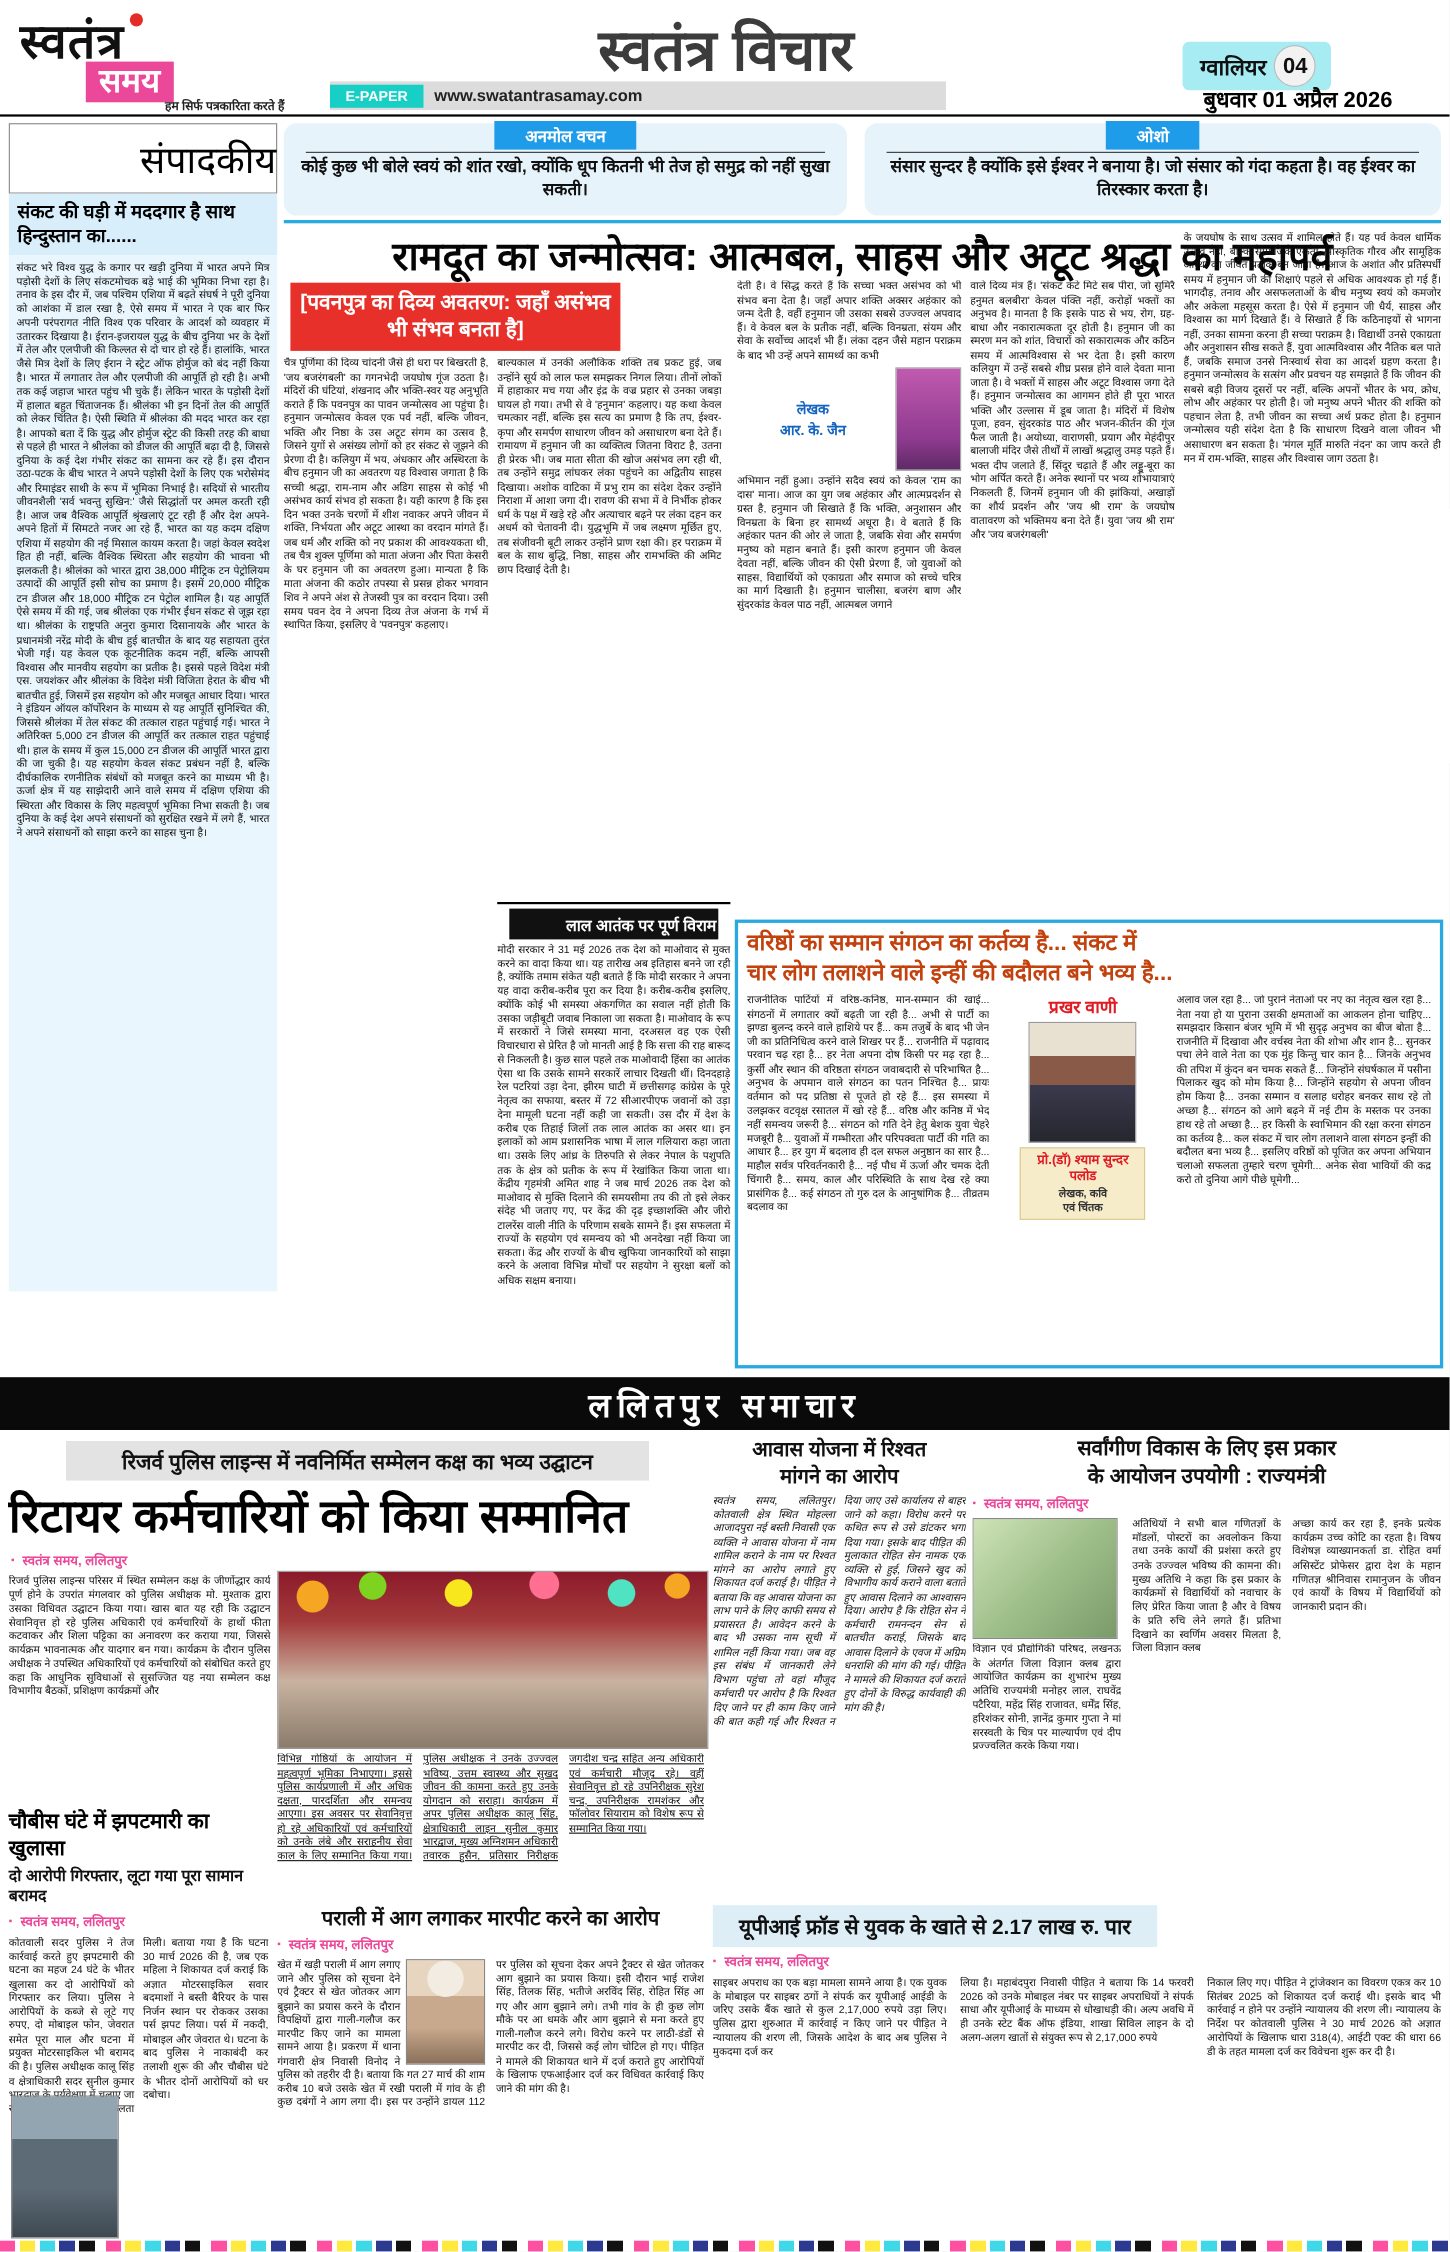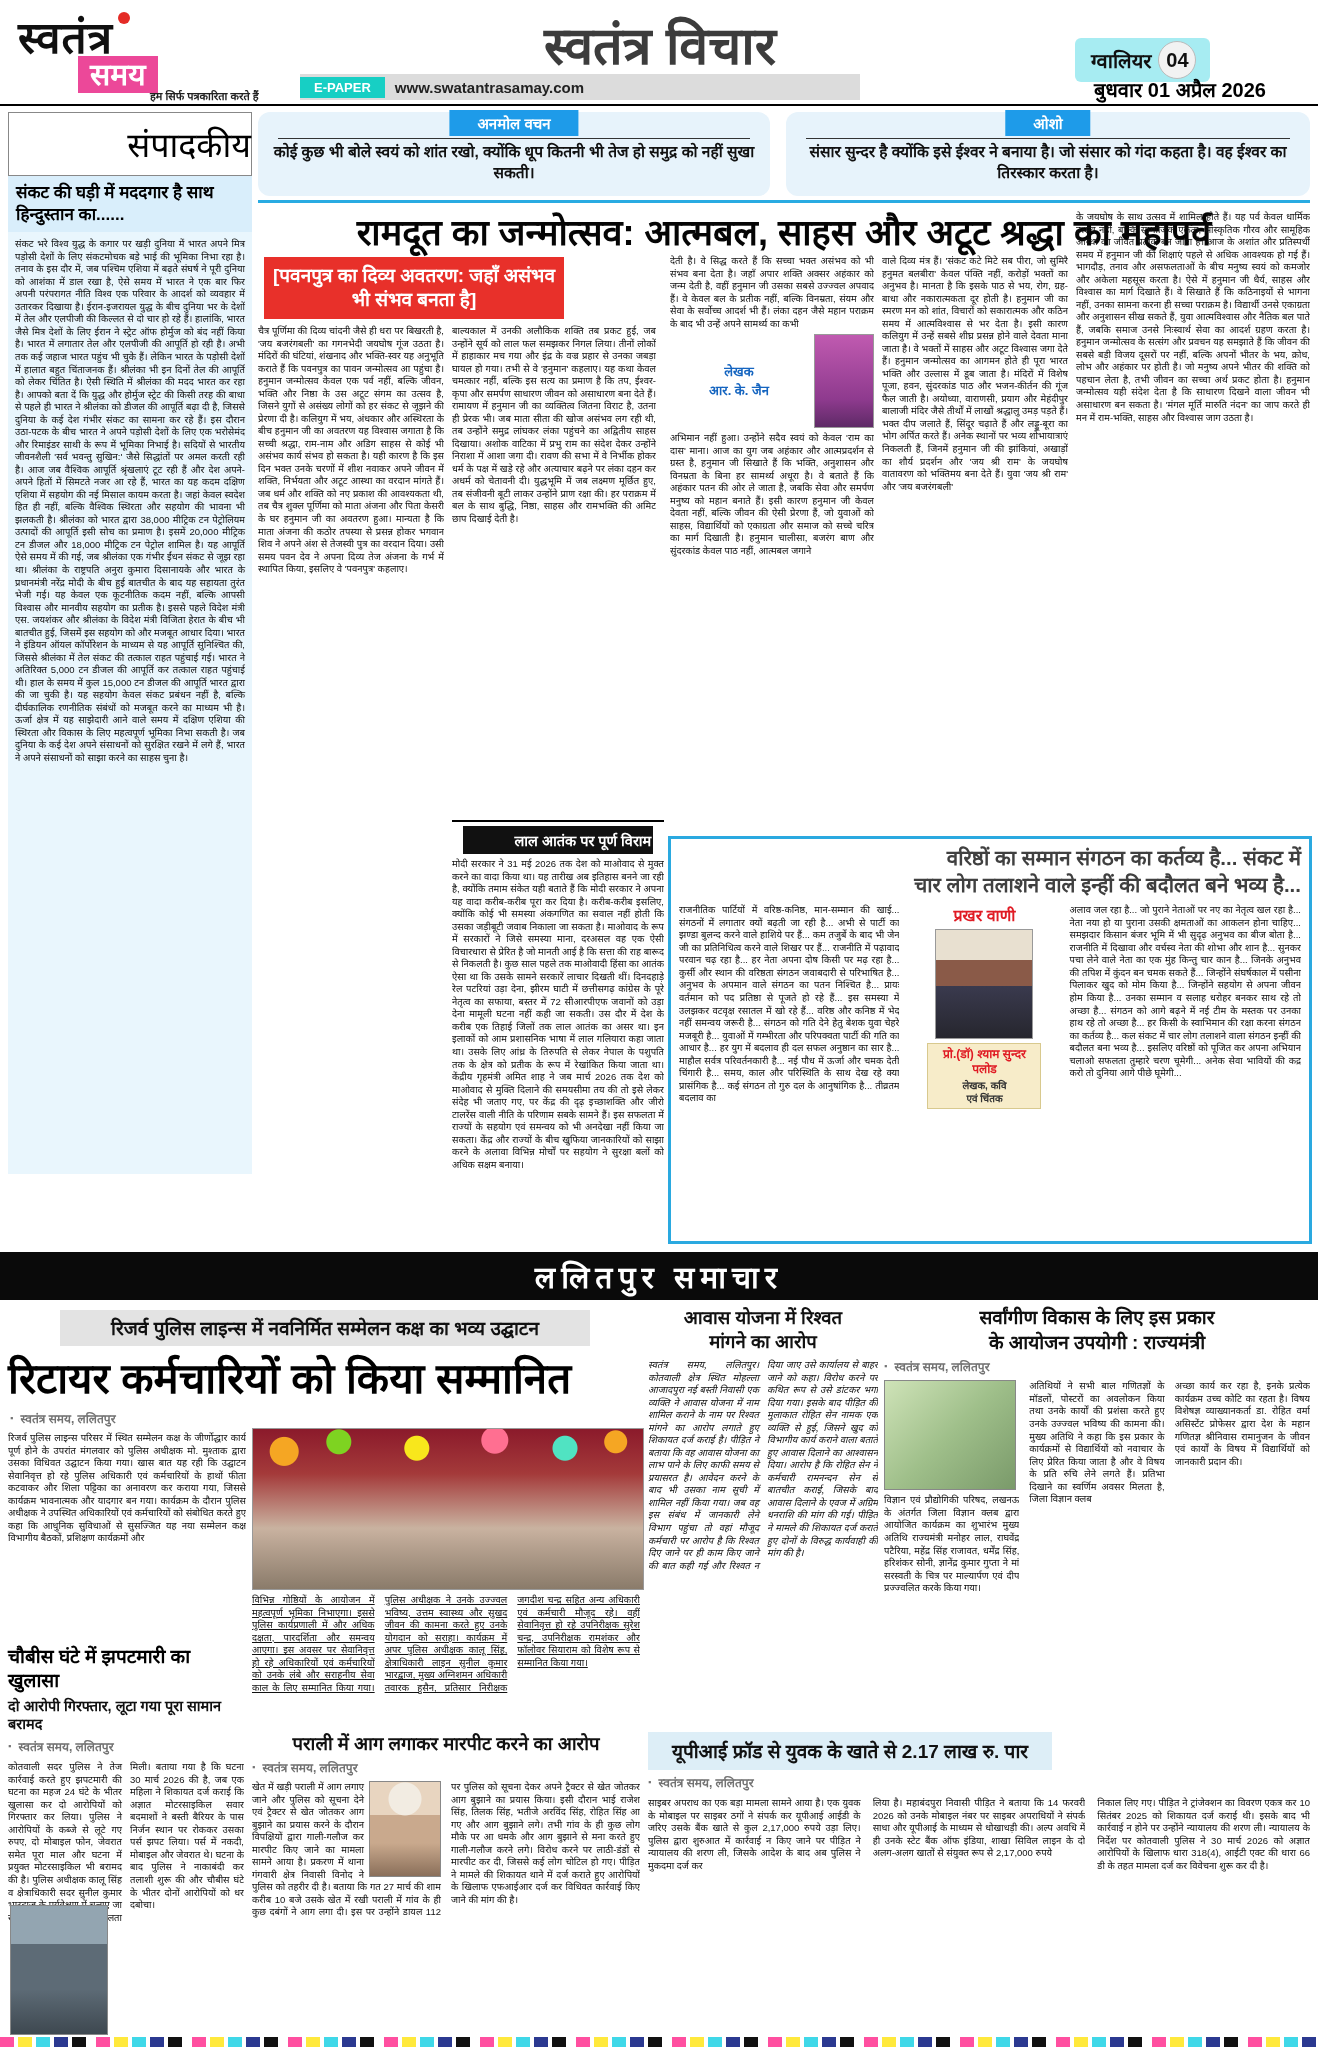--- a/index.html
+++ b/index.html
@@ -56,39 +56,39 @@
                 border:1px solid #999;}
 
   
   #lal-box{left:452px;top:820px;width:212px;height:424px;border-top:2px solid #000;padding-top:4px;box-sizing:border-box;}
   #lal-head{margin:0 auto 4px auto;width:88%;background:#111;color:#fff;font-size:14.5px;font-weight:bold;
             text-align:right;padding:4px 2px;}
 
   
   #var-box{left:668px;top:836px;width:644px;height:408px;border:3px solid #2aa9e0;box-sizing:border-box;
            padding:6px 8px;background:#fff;}
-  .var-h{text-align:right;font-size:20.5px;font-weight:bold;line-height:1.3;color:#404040;}
+  .var-h{text-align:left;font-size:20.5px;font-weight:bold;line-height:1.3;color:#c2410c;}
   #var-cols{display:flex;gap:10px;margin-top:6px;height:322px;overflow:hidden;}
   #var-mid{width:150px;flex:none;text-align:center;}
   #prakhar-label{color:#e01b24;font-size:16px;font-weight:bold;margin-bottom:3px;}
   #photo-prakhar{width:96px;height:108px;margin:0 auto;border:1px solid #999;
     background:linear-gradient(180deg,#e8e0d0 0 28%,#8a5a48 28% 52%,#3a3a4e 52%,#26262e);}
   #prakhar-panel{margin:4px auto 0 auto;width:108px;background:#f7ecc9;border:1px solid #d8c98e;padding:3px 2px;}
   #prakhar-name{color:#e01b24;font-weight:bold;font-size:12px;line-height:1.25;}
   #prakhar-role{font-size:10px;font-weight:bold;color:#333;margin-top:3px;line-height:1.25;}
 
   
   #lalit-banner{left:0;top:1252px;width:1318px;height:48px;background:#0a0a0a;color:#fff;display:flex;
                 align-items:center;justify-content:center;font-size:30px;font-weight:bold;letter-spacing:6px;}
 
   
   #ret-kicker{left:318px;top:1310px;width:530px;background:#e3e3e3;font-size:19px;font-weight:bold;
               text-align:center;padding:5px 4px;box-sizing:border-box;left:60px;}
   #ret-headline{left:8px;top:1348px;width:634px;font-size:42px;font-weight:bold;color:#000;text-align:left;}
-  .byline{font-size:12px;font-weight:bold;color:#737373;}
+  .byline{font-size:12px;font-weight:bold;color:#ec4899;}
   .byline .sq{font-size:9px;vertical-align:2px;margin-right:4px;}
   #ret-byline{left:10px;top:1410px;}
   #ret-intro{left:8px;top:1432px;width:238px;height:208px;}
   #photo-retire{left:252px;top:1428px;width:390px;height:160px;border:1px solid #999;
     background:
       radial-gradient(circle at 8% 14%, #f5a623 0 14px, rgba(0,0,0,0) 15px),
       radial-gradient(circle at 22% 8%, #7ed321 0 12px, rgba(0,0,0,0) 13px),
       radial-gradient(circle at 42% 12%, #f8e71c 0 12px, rgba(0,0,0,0) 13px),
       radial-gradient(circle at 62% 7%, #ff6f91 0 13px, rgba(0,0,0,0) 14px),
       radial-gradient(circle at 80% 12%, #50e3c2 0 12px, rgba(0,0,0,0) 13px),

